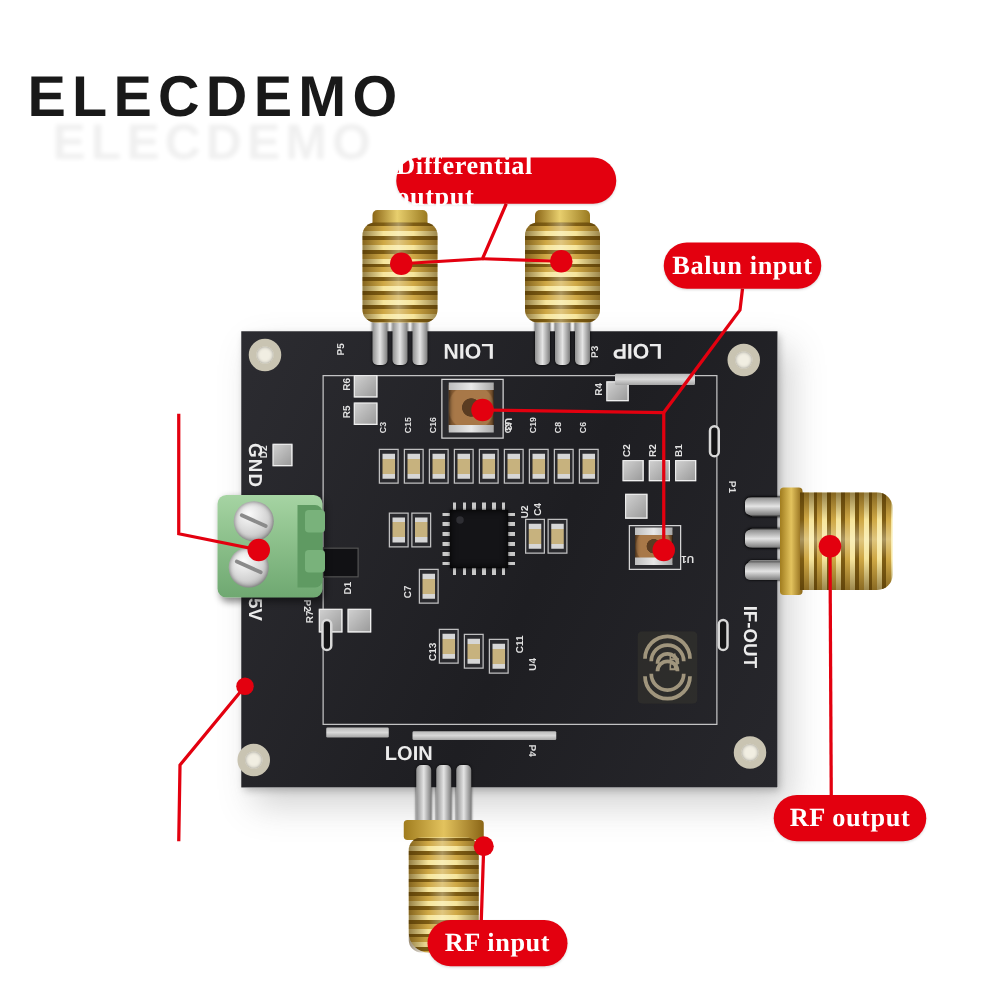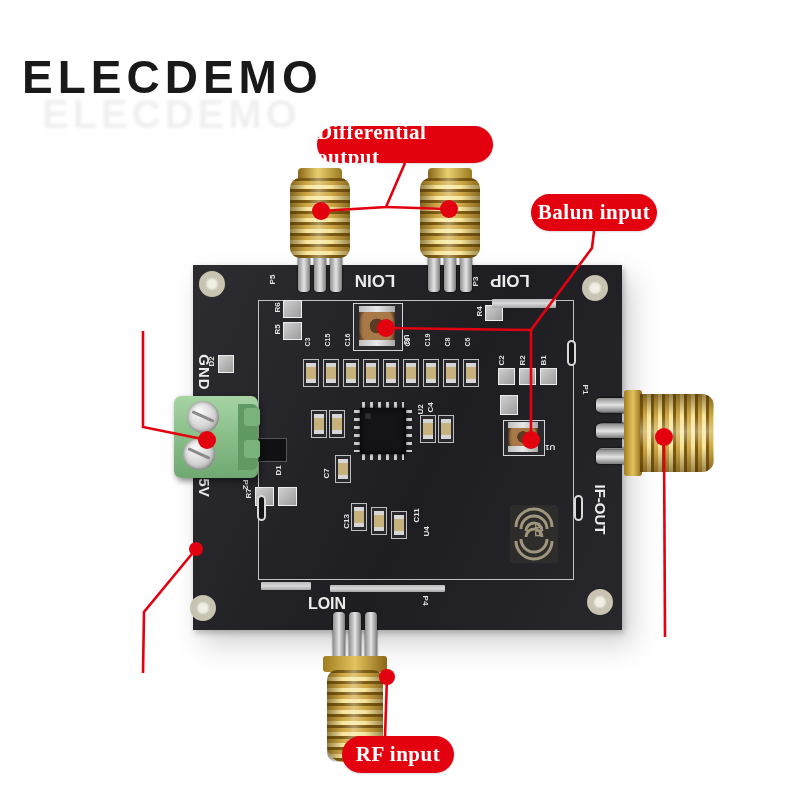--- a/index.html
+++ b/index.html
@@ -275,15 +275,16 @@
     <circle class="dot" cx="386" cy="328" r="9"></circle>
     <circle class="dot" cx="531" cy="440" r="9"></circle>
     <circle class="dot" cx="207" cy="440" r="9"></circle>
     <circle class="dot" cx="196" cy="549" r="7"></circle>
     <circle class="dot" cx="664" cy="437" r="9"></circle>
     <circle class="dot" cx="387" cy="677" r="8"></circle>
   </svg>
 
   <div class="ann-label abs" style="left:317px;top:126px;width:176px;height:37px">Differential output</div>
   <div class="ann-label abs" style="left:531px;top:194px;width:126px;height:37px">Balun input</div>
+  <div class="ann-label abs" style="left:619px;top:636px;width:122px;height:37px">RF output</div>
   <div class="ann-label abs" style="left:342px;top:736px;width:112px;height:37px">RF input</div>
 
 </div>
 
 </body></html>

